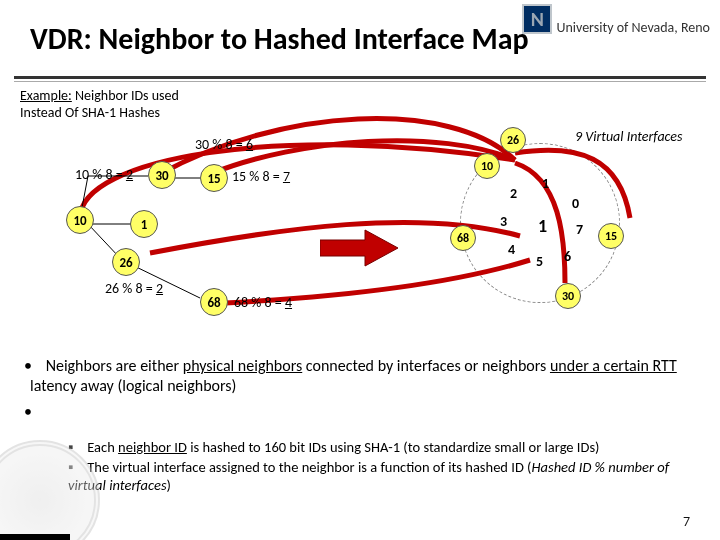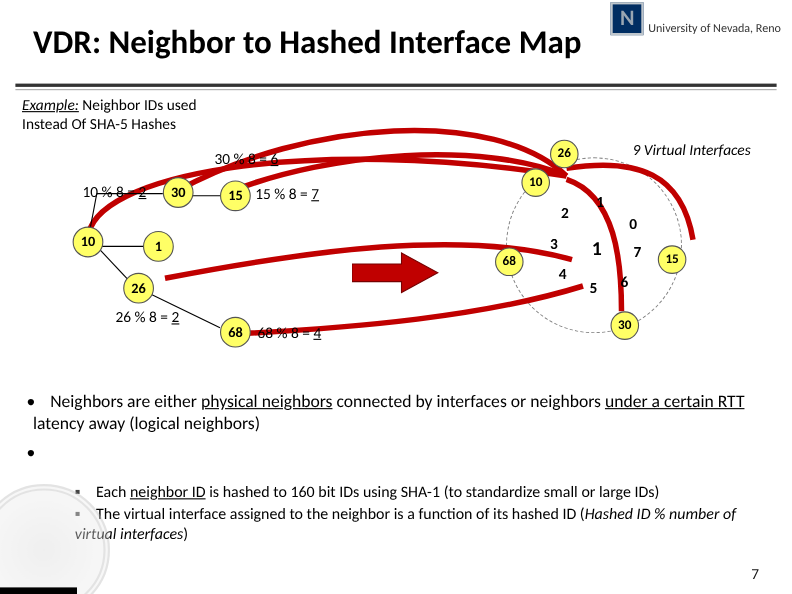--- a/index.html
+++ b/index.html
@@ -22,21 +22,21 @@
   }
   .logo-n {
     width: 30px; height: 30px;
     background: #002d62;
     color: #9aa6b2;
     font-weight: bold;
     font-size: 20px;
     display: flex; align-items: center; justify-content: center;
     border: 2px solid #bfc6cc;
   }
-  .logo-text { font-size: 11px; color: #333; margin-top: 17px; }
+  .logo-text { font-size: 14px; color: #333; margin-top: 17px; }
   .title {
     font-size: 30px;
     font-weight: bold;
     color: #000;
     padding-top: 18px;
     padding-left: 20px;
   }
   .rule1 { height: 3px; background: #333; margin: 4px 14px 0 14px; }
   .rule2 { height: 1px; background: #aaa; margin: 2px 14px 0 14px; }
 
@@ -44,21 +44,21 @@
     position: relative;
     height: 260px;
     margin: 6px 20px 0 20px;
   }
   .example-note {
     position: absolute;
     left: 0; top: 0;
     font-size: 14px;
     line-height: 1.2;
   }
-  .example-note .u { text-decoration: underline; font-style: italic; }
+  .example-note .u { text-decoration: underline; }
 
   .circ {
     position: absolute;
     width: 28px; height: 28px;
     border-radius: 50%;
     background: #ffff66;
     border: 1px solid #555;
     display: flex; align-items: center; justify-content: center;
     font-size: 13px; font-weight: bold;
     z-index: 3;
@@ -173,21 +173,21 @@
   </div>
   <div class="title">VDR: Neighbor to Hashed Interface Map</div>
 </div>
 <div class="rule1"></div>
 <div class="rule2"></div>
 
 <div class="diagram">
 
   <div class="example-note">
     <span class="u">Example:</span><span> Neighbor IDs used</span><br>
-    <span>Instead Of SHA-5 Hashes</span>
+    <span>Instead Of SHA-1 Hashes</span>
   </div>
 
   <svg class="wires" viewBox="0 0 680 260" preserveAspectRatio="none">
     <path d="M 140 86 C 260 20, 430 10, 495 72" stroke="#c00000" stroke-width="5" fill="none"></path>
     <path d="M 190 86 C 280 50, 420 40, 495 72" stroke="#c00000" stroke-width="5" fill="none"></path>
     <path d="M 60 130 C 60 70, 260 35, 495 72" stroke="#c00000" stroke-width="5" fill="none"></path>
     <path d="M 130 165 C 260 140, 400 120, 500 148" stroke="#c00000" stroke-width="5" fill="none"></path>
     <path d="M 205 215 C 300 210, 420 200, 510 172" stroke="#c00000" stroke-width="5" fill="none"></path>
     <path d="M 495 65 C 560 55, 600 70, 610 130" stroke="#c00000" stroke-width="5" fill="none"></path>
     <path d="M 495 75 C 540 90, 545 150, 545 195" stroke="#c00000" stroke-width="5" fill="none"></path>

